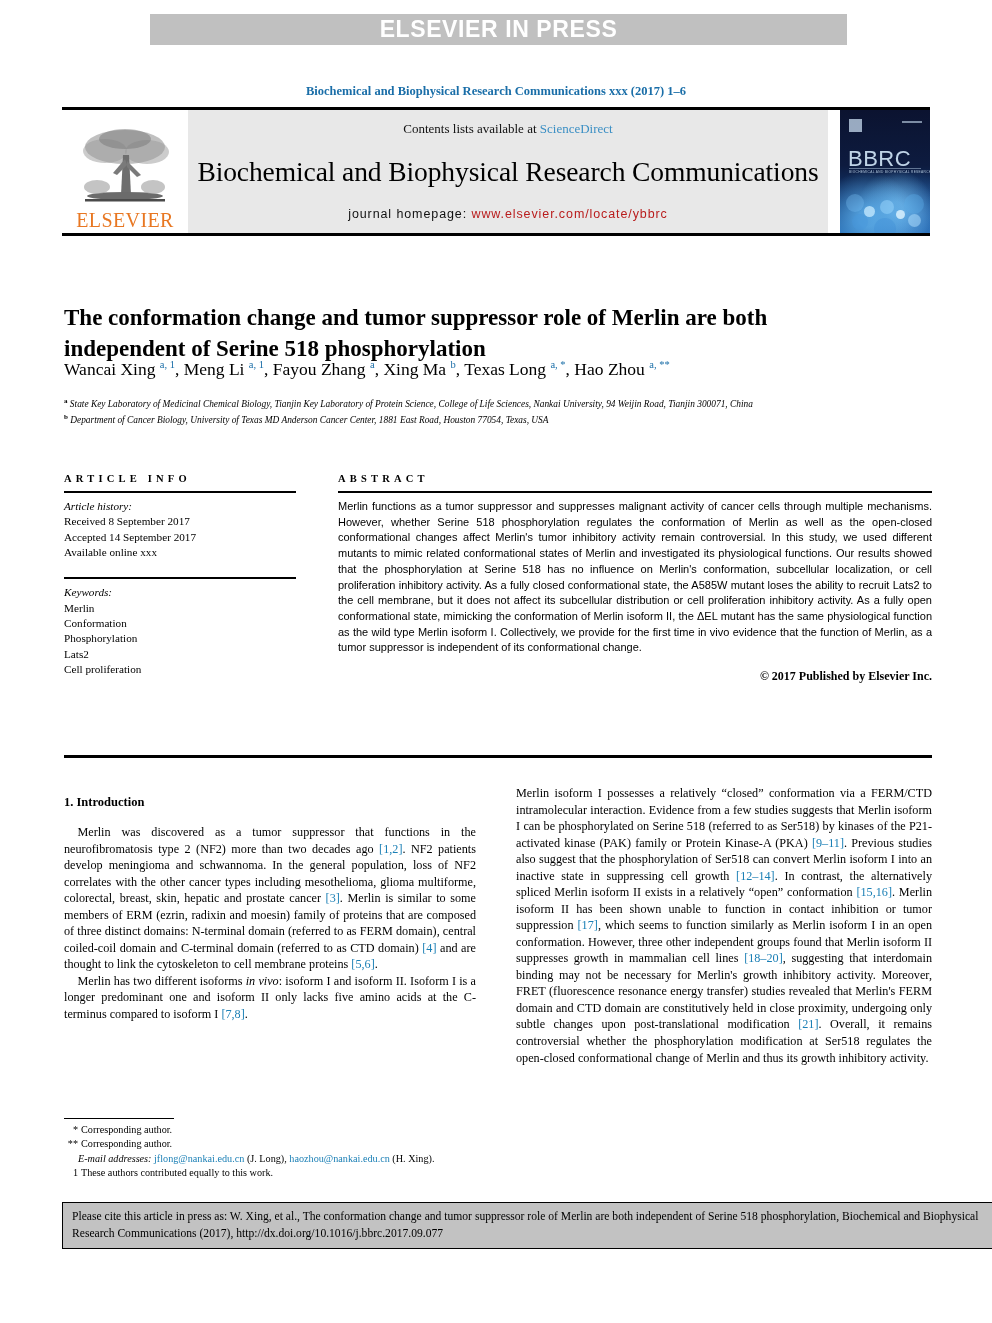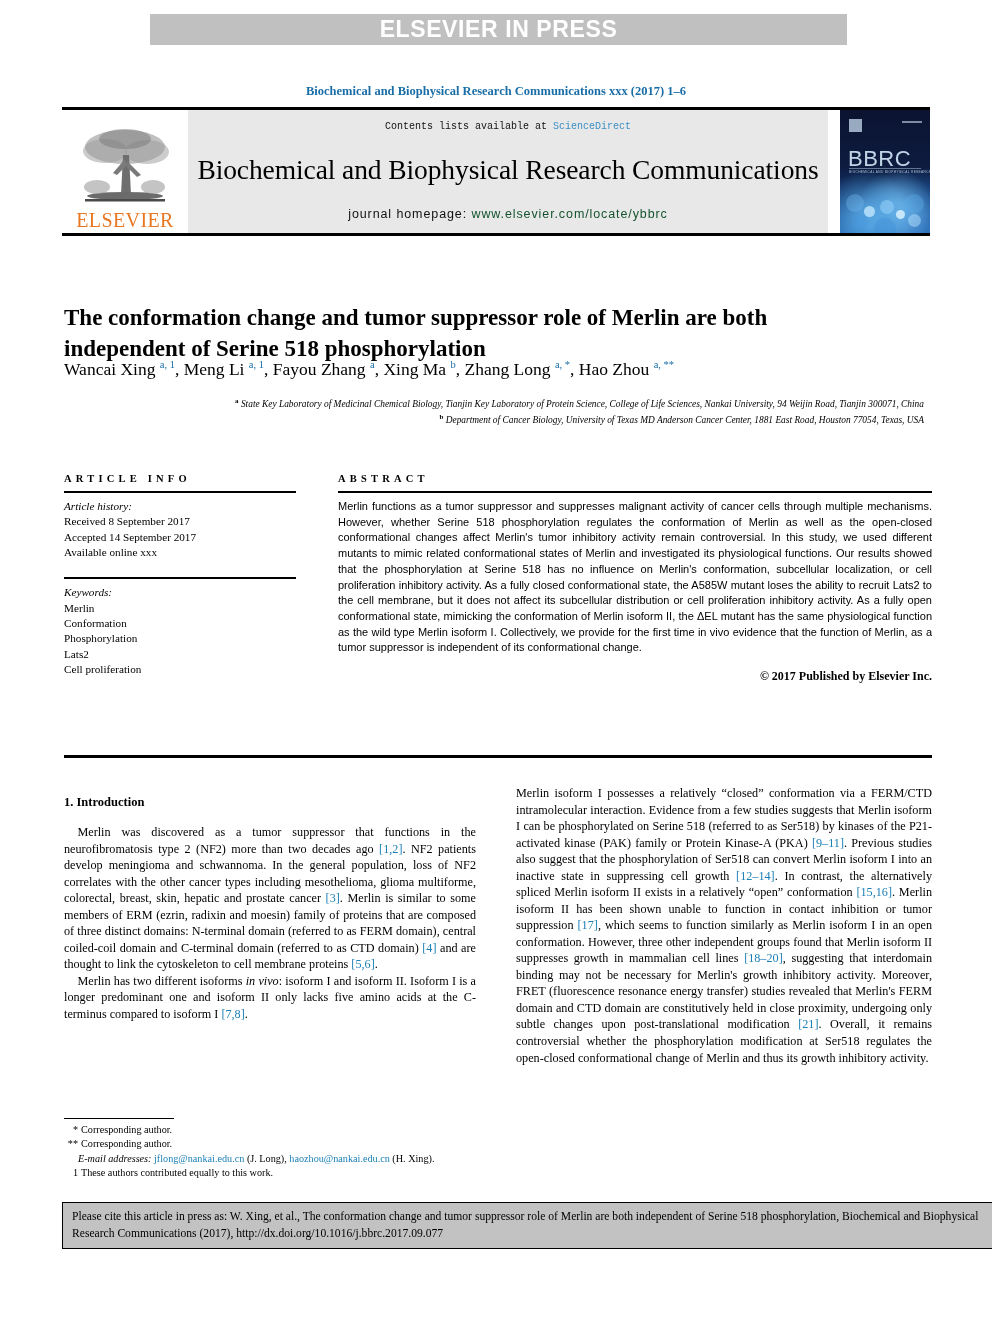--- a/index.html
+++ b/index.html
@@ -89,42 +89,42 @@
     flex: 1 1 auto;
     background: #e8e8e8;
     display: flex;
     flex-direction: column;
     justify-content: space-between;
     align-items: center;
     padding: 11px 0 12px 0;
     box-sizing: border-box;
   }
   .contents-line {
-    font-family: Liberation Mono, monospace;
-    font-size: 10px;
+    font-family: Liberation Serif, serif;
+    font-size: 13px;
     color: #111;
   }
   .contents-line .sd {
     color: #3b8fc4;
   }
   .journal-title {
     font-family: "Liberation Serif", serif;
     font-size: 27.5px;
     color: #000;
     letter-spacing: -0.1px;
     line-height: 1;
   }
   .homepage-line {
     font-family: "Liberation Sans", sans-serif;
     font-size: 12.5px;
     letter-spacing: 0.9px;
     color: #111;
   }
   .homepage-line .url {
-    color: #14532d;
+    color: #b91c1c;
   }
   .bbrc-cover {
     width: 90px;
     flex: 0 0 90px;
     margin-left: 12px;
     position: relative;
     overflow: hidden;
     background:
       radial-gradient(circle at 30% 88%, rgba(90,170,230,0.85) 0 7%, rgba(90,170,230,0) 38%),
       radial-gradient(circle at 62% 80%, rgba(120,195,245,0.75) 0 6%, rgba(120,195,245,0) 34%),
@@ -209,21 +209,20 @@
   .affils {
     position: absolute;
     left: 64px;
     top: 396px;
     width: 860px;
     font-family: "Liberation Serif", serif;
     font-style: italic;
     font-size: 9.4px;
     line-height: 1.47;
     color: #000;
-    text-align: right;
   }
   .affils sup {
     font-style: normal;
     font-weight: bold;
     font-size: 7px;
   }
 
   
   .info-col {
     position: absolute;
@@ -447,21 +446,21 @@
   </div>
 </div>
 
 <h1 class="paper-title">The conformation change and tumor suppressor role of Merlin are both independent of Serine 518 phosphorylation</h1>
 
 <div class="authors">
   <span><span>Wancai Xing</span> <sup>a, 1</sup></span>,
   <span><span>Meng Li</span> <sup>a, 1</sup></span>,
   <span><span>Fayou Zhang</span> <sup>a</sup></span>,
   <span><span>Xing Ma</span> <sup>b</sup></span>,
-  <span><span>Zhang Long</span> <sup>a, *</sup></span>,
+  <span><span>Texas Long</span> <sup>a, *</sup></span>,
   <span><span>Hao Zhou</span> <sup>a, **</sup></span>
 </div>
 
 <div class="affils">
   <div><sup>a</sup> <span>State Key Laboratory of Medicinal Chemical Biology, Tianjin Key Laboratory of Protein Science, College of Life Sciences, Nankai University, 94 Weijin Road, Tianjin 300071, China</span></div>
   <div><sup>b</sup> <span>Department of Cancer Biology, University of Texas MD Anderson Cancer Center, 1881 East Road, Houston 77054, Texas, USA</span></div>
 </div>
 
 <div class="info-col">
   <div class="sec-label">ARTICLE INFO</div>

